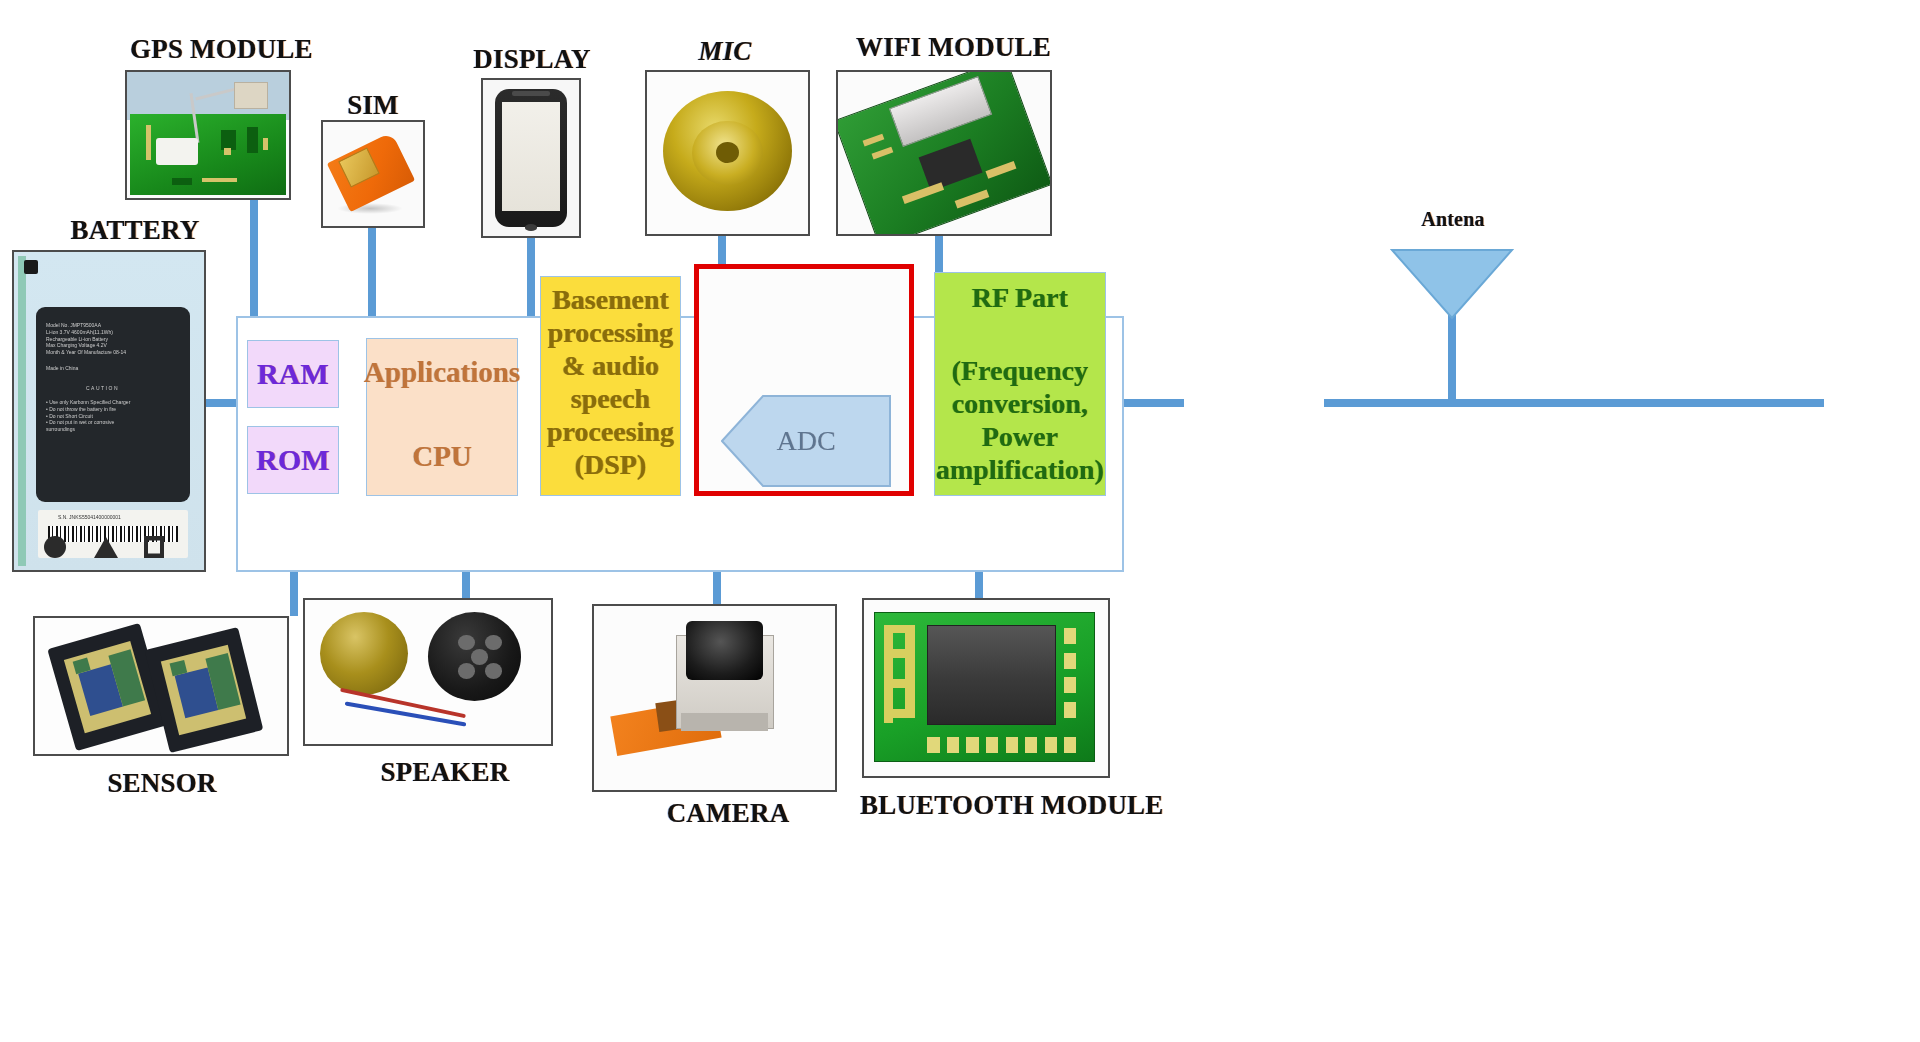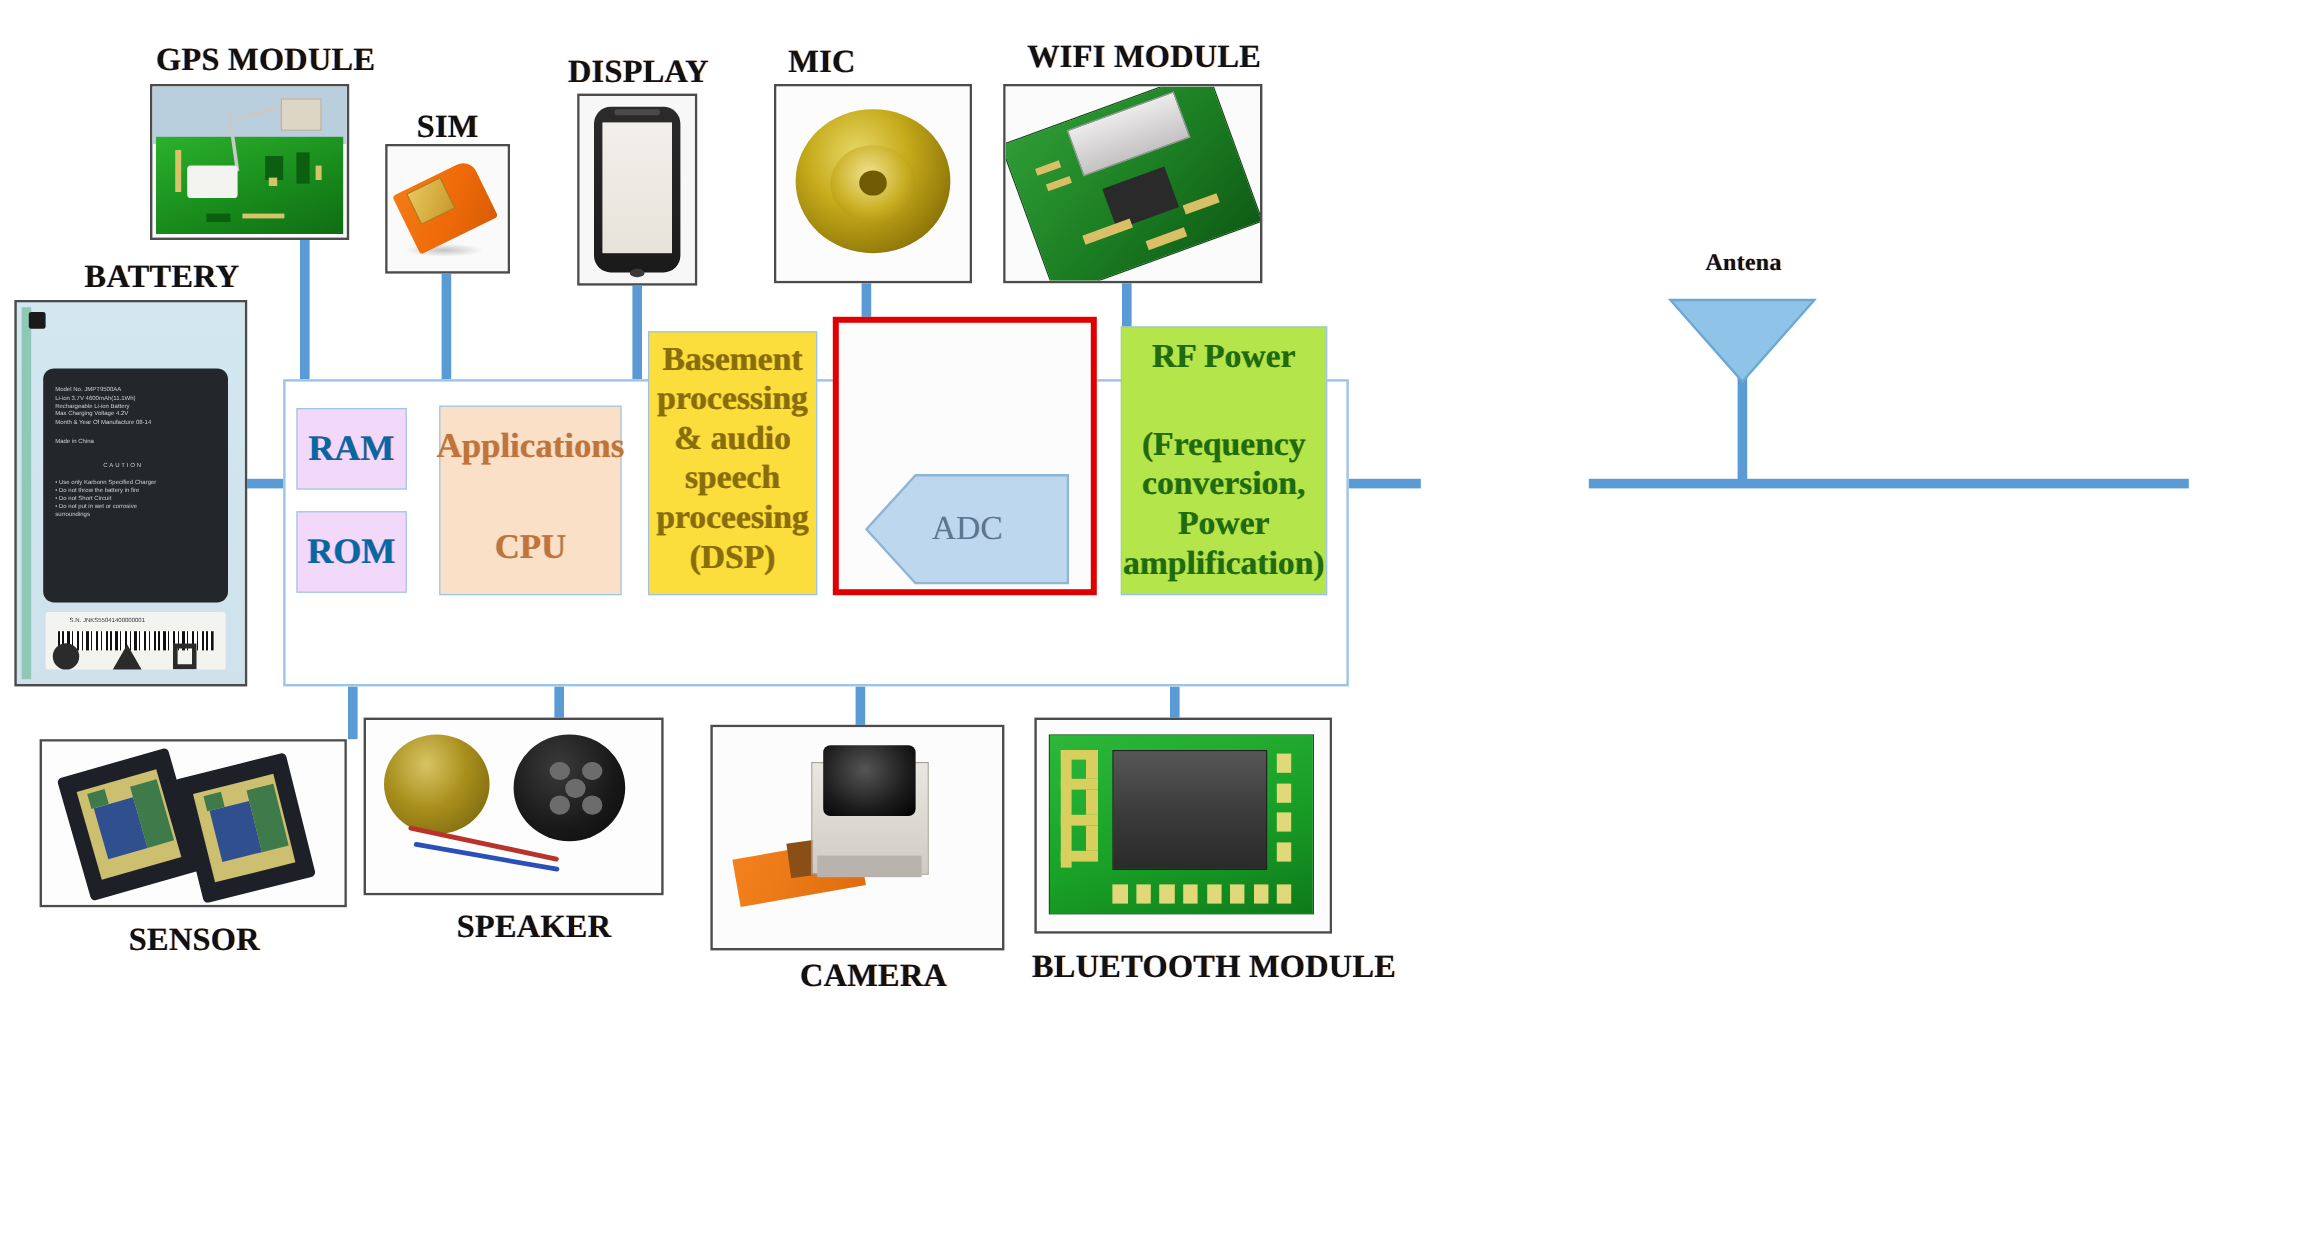--- a/index.html
+++ b/index.html
@@ -67,21 +67,21 @@
     align-items: center;
     justify-content: center;
     text-align: center;
     font-family: "Liberation Serif", serif;
     font-weight: bold;
     line-height: 1.18;
     border: 1px solid #9dc3e6;
   }
   .blk-mem {
     background: #f2d9fa;
-    color: #0369a1;
+    color: #6d28d9;
     font-size: 30px;
     text-shadow: 0.6px 0 0 rgba(200,80,80,0.5), -0.6px 0 0 rgba(70,70,190,0.5);
   }
   .blk-cpu {
     background: #fbe0c8;
     color: #c0743a;
     font-size: 29px;
     text-shadow: 0.6px 0 0 rgba(190,110,60,0.45), -0.6px 0 0 rgba(150,150,150,0.35);
   }
   .blk-cpu .line { display:block; }
@@ -296,21 +296,21 @@
   <div class="comp-label" style="left:462px; top:44px; width:140px;">DISPLAY</div>
   <div class="photo-frame" style="left:481px; top:78px; width:100px; height:160px;">
     <div class="photo-inner" style="background:#f7f7f7;">
       <div class="disp-body"></div>
       <div class="disp-screen"></div>
       <div class="disp-top"></div>
       <div class="disp-btn"></div>
     </div>
   </div>
 
-  <div class="comp-label" style="left:640px; top:36px; width:90px;">MIC</div>
+  <div class="comp-label" style="left:680px; top:36px; width:90px;font-style:italic;">MIC</div>
   <div class="photo-frame" style="left:645px; top:70px; width:165px; height:166px;">
     <div class="photo-inner" style="background:#fcfcfc;">
       <div class="mic-outer"></div>
       <div class="mic-inner"></div>
       <div class="mic-dot"></div>
     </div>
   </div>
 
   <div class="comp-label" style="left:856px; top:32px; width:190px;">WIFI MODULE</div>
   <div class="photo-frame" style="left:836px; top:70px; width:216px; height:166px;">
@@ -385,21 +385,21 @@
   <div id="converter-box" style="left:694px; top:264px; width:220px; height:232px;">
     <div class="converter-shape" style="left:22px; top:126px; width:170px; height:92px;">
       <svg class="conv-svg" viewBox="0 0 170 92" preserveAspectRatio="none">
         <polygon points="42,1 169,1 169,91 42,91 1,46" fill="#bdd7ee" stroke="#8eb4d8" stroke-width="2"></polygon>
       </svg>
       <span style="position:relative;">ADC</span>
     </div>
   </div>
 
   <div class="blk blk-rf" style="left:934px; top:272px; width:172px; height:224px; justify-content:flex-start; padding-top:8px;">
-    <span class="line">RF Power</span>
+    <span class="line">RF Part</span>
     <span class="line" style="margin-top:40px;">(Frequency</span>
     <span class="line">conversion,</span>
     <span class="line">Power</span>
     <span class="line">amplification)</span>
   </div>
 
 
 
   <div class="comp-label" style="left:1378px; top:208px; width:150px; font-size:20px;">Antena</div>
   <div class="abs" style="left:1390px; top:248px; width:124px; height:72px;">

